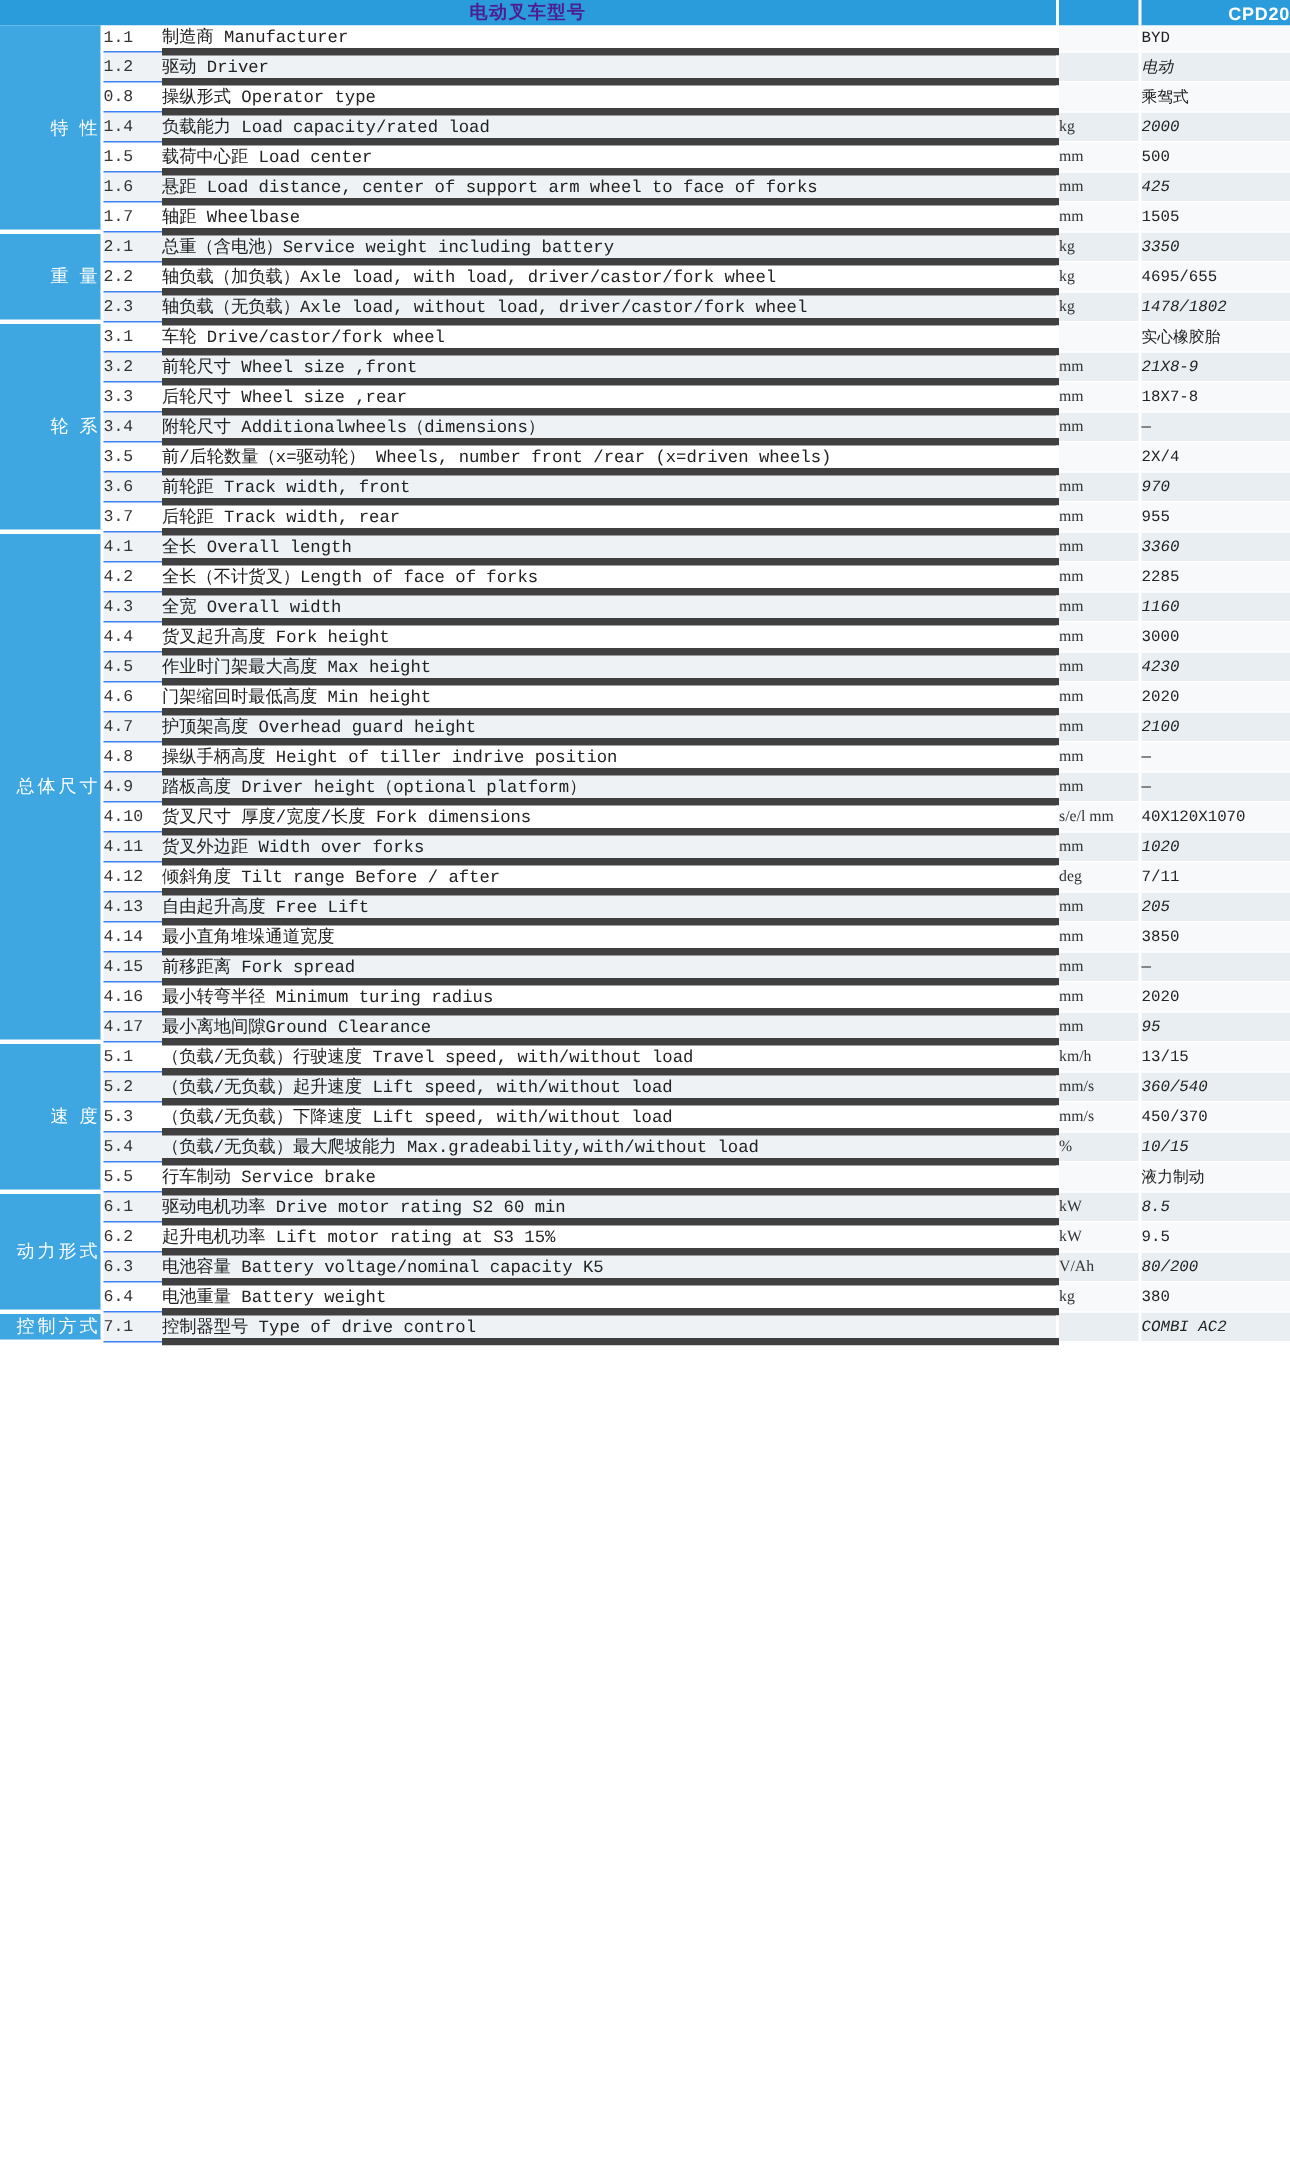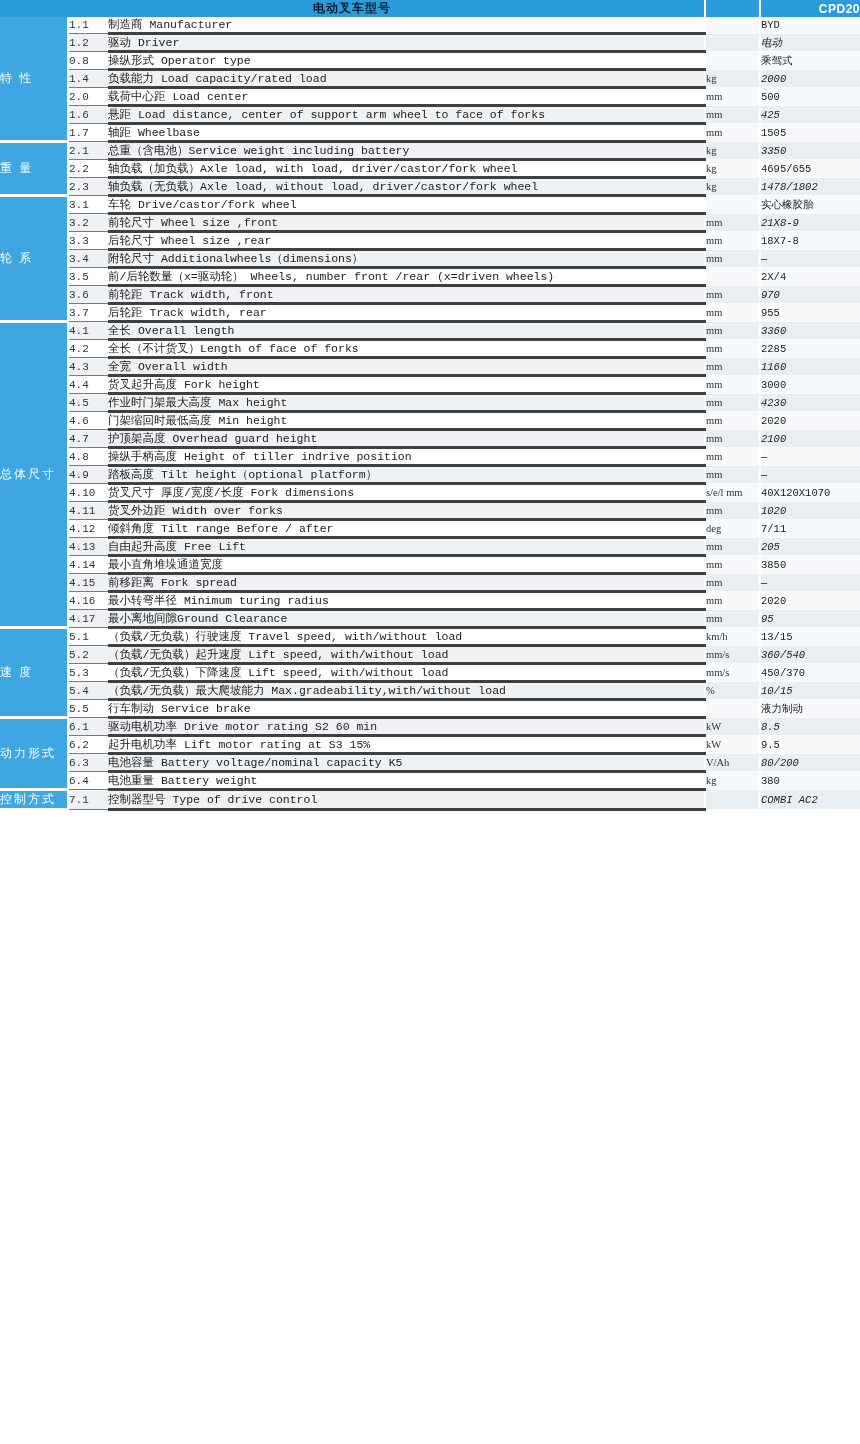--- a/index.html
+++ b/index.html
@@ -24,21 +24,21 @@
   }
   
   col.c-group { width: 68px; }
   col.c-num   { width: 40px; }
   col.c-desc  { width: 597px; }
   col.c-unit  { width: 55px; }
   col.c-val   { width: 100px; }
 
   .hdr-left {
     background: #2b9cdb;
-    color: #0f172a;
+    color: #4c1d95;
     font-weight: bold;
     font-size: 12px;
     padding: 7px 6px;
     letter-spacing: 1px;
     border-right: 2px solid #ffffff;
   }
   .hdr-mid {
     background: #2b9cdb;
     border-right: 2px solid #ffffff;
   }
@@ -49,41 +49,41 @@
     font-size: 12px;
     padding: 7px 8px;
     letter-spacing: 0.5px;
     text-align: right;
   }
 
   .group-cell {
     background: #3ea6e0;
     color: #ffffff;
     font-size: 12px;
-    text-align: left;
+    text-align: right;
     vertical-align: middle;
     letter-spacing: 2px;
     border-bottom: 3px solid #ffffff;
     border-right: 2px solid #ffffff;
   }
 
   td.num {
     font-family: "Liberation Mono", monospace;
     font-size: 11px;
     color: #333;
     padding: 7px 4px 7px 10px;
     white-space: nowrap;
     border-bottom: 1px solid #3b82f6;
   }
   td.desc {
     font-family: "Liberation Mono", monospace;
     font-size: 11.5px;
     color: #222;
     padding: 7px 6px;
-    border-bottom: 3px solid #404040;
+    border-bottom: 5px solid #404040;
     border-right: 2px solid #ffffff;
   }
   td.unit {
     font-family: Liberation Serif, serif;
     font-size: 10.5px;
     color: #333;
     padding: 7px 4px 7px 8px;
     border-bottom: 1px solid #ffffff;
     border-right: 2px solid #ffffff;
     white-space: nowrap;
@@ -147,21 +147,21 @@
         <td class="unit"></td>
         <td class="val">乘驾式</td>
       </tr>
       <tr class="even">
         <td class="num">1.4</td>
         <td class="desc">负载能力 Load capacity/rated load</td>
         <td class="unit">kg</td>
         <td class="val">2000</td>
       </tr>
       <tr class="odd">
-        <td class="num">2.0</td>
+        <td class="num">1.5</td>
         <td class="desc">载荷中心距 Load center</td>
         <td class="unit">mm</td>
         <td class="val">500</td>
       </tr>
       <tr class="even">
         <td class="num">1.6</td>
         <td class="desc">悬距 Load distance, center of support arm wheel to face of forks</td>
         <td class="unit">mm</td>
         <td class="val">425</td>
       </tr>
@@ -277,21 +277,21 @@
         <td class="val">2100</td>
       </tr>
       <tr class="odd">
         <td class="num">4.8</td>
         <td class="desc">操纵手柄高度 Height of tiller indrive position</td>
         <td class="unit">mm</td>
         <td class="val">—</td>
       </tr>
       <tr class="even">
         <td class="num">4.9</td>
-        <td class="desc">踏板高度 Tilt height（optional platform）</td>
+        <td class="desc">踏板高度 Driver height（optional platform）</td>
         <td class="unit">mm</td>
         <td class="val">—</td>
       </tr>
       <tr class="odd">
         <td class="num">4.10</td>
         <td class="desc">货叉尺寸 厚度/宽度/长度 Fork dimensions</td>
         <td class="unit">s/e/l mm</td>
         <td class="val">40X120X1070</td>
       </tr>
       <tr class="even">

